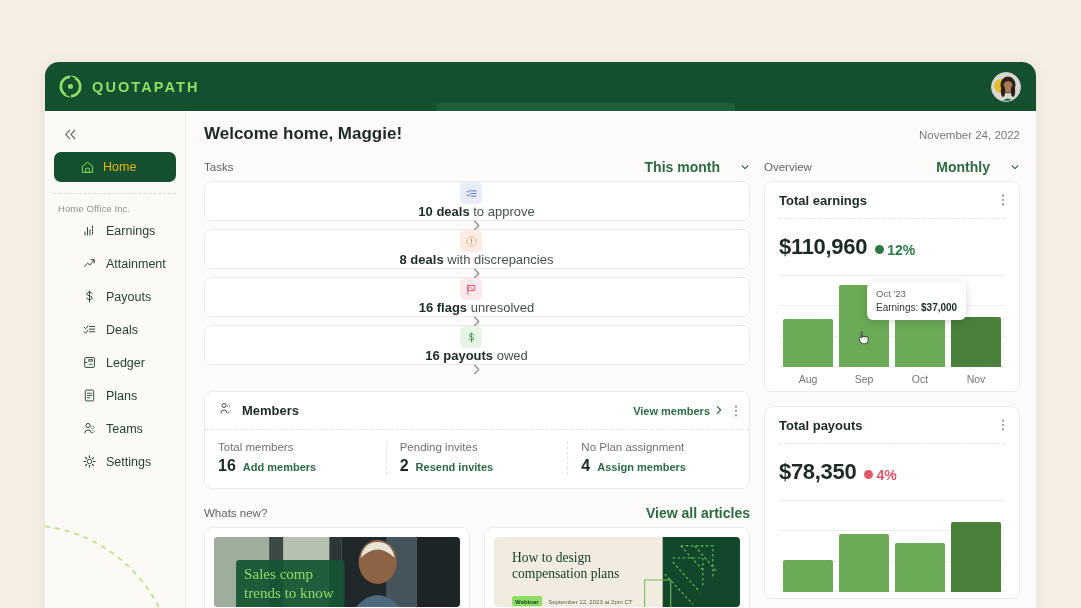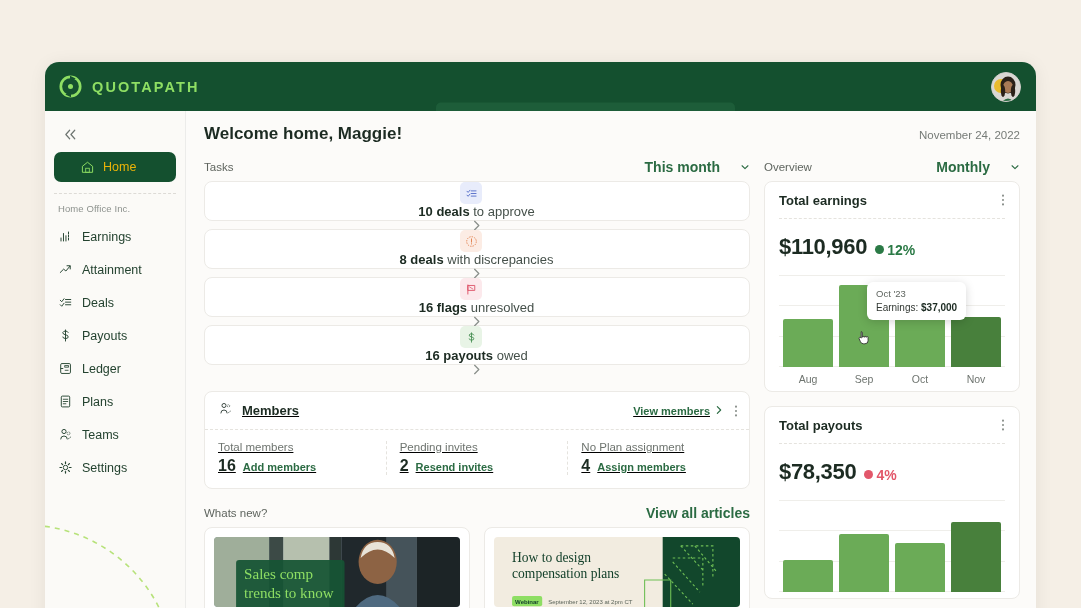--- a/index.html
+++ b/index.html
@@ -92,31 +92,32 @@
     display: flex; align-items: center; gap: 8px;
     padding-left: 26px;
     color: #eab308;
     font-size: 12.5px;
   }
   .nav-sep {
     margin: 11px 9px 0 9px;
     border-top: 1px dashed #dddbd6;
   }
   .org-label {
-    margin: 9px 0 6px 13px;
+    margin: 9px 0 0 13px;
     font-size: 9.5px;
     color: #8d928e;
     letter-spacing: 0.1px;
   }
   .nav-item {
     height: 33px;
     display: flex; align-items: center; gap: 9px;
     padding-left: 13px;
     color: #23422f;
     font-size: 12.5px;
+    margin-left: 24px;
   }
   .nav-icon { width: 15px; height: 15px; flex: 0 0 15px;
     display: flex; align-items: center; justify-content: center; }
   .deco {
     position: absolute;
     left: -30px; bottom: -120px;
     width: 230px; height: 230px;
     pointer-events: none;
   }
 
@@ -168,21 +169,20 @@
   .task-text { font-size: 13px; color: #45504a; flex: 1; }
   .task-text b { color: #1c2b22; font-weight: bold; }
   .chev { color: #8b918c; display:flex; align-items:center; }
 
   
   .members-card {
     background: #ffffff;
     border: 1px solid #eceae6;
     border-radius: 8px;
     margin-top: 26px;
-    text-decoration: underline;
   }
   .members-head {
     height: 38px; display: flex; align-items: center;
     padding: 0 11px 0 13px;
     border-bottom: 1px dashed #e5e3de;
   }
   .members-head .mtitle {
     font-size: 13px; font-weight: bold; color: #1c2b22;
     margin-left: 9px; flex: 1;
   }
@@ -359,38 +359,38 @@
             <polyline points="3,14 7.5,9.5 10.5,12 16,5.5" fill="none" stroke="#23422f" stroke-width="1.3" stroke-linecap="round" stroke-linejoin="round"></polyline>
             <polyline points="12,5 16.3,5 16.3,9.3" fill="none" stroke="#23422f" stroke-width="1.3" stroke-linecap="round" stroke-linejoin="round"></polyline>
           </svg>
         </span>
         <span>Attainment</span>
       </div>
 
       <div class="nav-item">
         <span class="nav-icon">
           <svg viewBox="0 0 20 20" width="15" height="15">
+            <line x1="10" y1="2.6" x2="10" y2="17.4" stroke="#23422f" stroke-width="1.25" stroke-linecap="round"></line>
+            <path d="M13.6 6 q-1-2-3.6-2 t-3.6 2 q0 2.6 3.6 3 t3.6 3 q0 2-3.6 2 t-3.6-2" fill="none" stroke="#23422f" stroke-width="1.25" stroke-linecap="round"></path>
+          </svg>
+        </span>
+        <span>Payouts</span>
+      </div>
+
+      <div class="nav-item">
+        <span class="nav-icon">
+          <svg viewBox="0 0 20 20" width="15" height="15">
             <polyline points="3,7 5,9 8,5" fill="none" stroke="#23422f" stroke-width="1.25" stroke-linecap="round" stroke-linejoin="round"></polyline>
             <polyline points="3,13 5,15 8,11" fill="none" stroke="#23422f" stroke-width="1.25" stroke-linecap="round" stroke-linejoin="round"></polyline>
             <line x1="10" y1="6" x2="17" y2="6" stroke="#23422f" stroke-width="1.25" stroke-linecap="round"></line>
             <line x1="10" y1="9.5" x2="17" y2="9.5" stroke="#23422f" stroke-width="1.25" stroke-linecap="round"></line>
             <line x1="10" y1="13" x2="17" y2="13" stroke="#23422f" stroke-width="1.25" stroke-linecap="round"></line>
           </svg>
         </span>
         <span>Deals</span>
-      </div>
-
-      <div class="nav-item">
-        <span class="nav-icon">
-          <svg viewBox="0 0 20 20" width="15" height="15">
-            <line x1="10" y1="2.6" x2="10" y2="17.4" stroke="#23422f" stroke-width="1.25" stroke-linecap="round"></line>
-            <path d="M13.6 6 q-1-2-3.6-2 t-3.6 2 q0 2.6 3.6 3 t3.6 3 q0 2-3.6 2 t-3.6-2" fill="none" stroke="#23422f" stroke-width="1.25" stroke-linecap="round"></path>
-          </svg>
-        </span>
-        <span>Payouts</span>
       </div>
 
       <div class="nav-item">
         <span class="nav-icon">
           <svg viewBox="0 0 20 20" width="15" height="15">
             <rect x="3.6" y="3.4" width="13" height="13.2" rx="1.6" fill="none" stroke="#23422f" stroke-width="1.25"></rect>
             <line x1="3.6" y1="10" x2="7" y2="10" stroke="#23422f" stroke-width="1.25"></line>
             <rect x="9" y="6.2" width="5" height="2" fill="none" stroke="#23422f" stroke-width="1.1"></rect>
             <line x1="9" y1="12.4" x2="14" y2="12.4" stroke="#23422f" stroke-width="1.1"></line>
           </svg>

